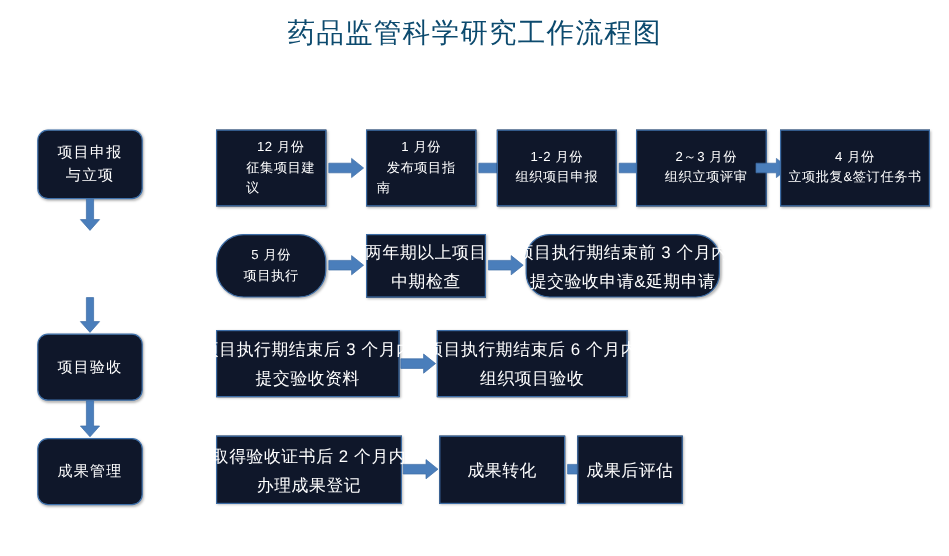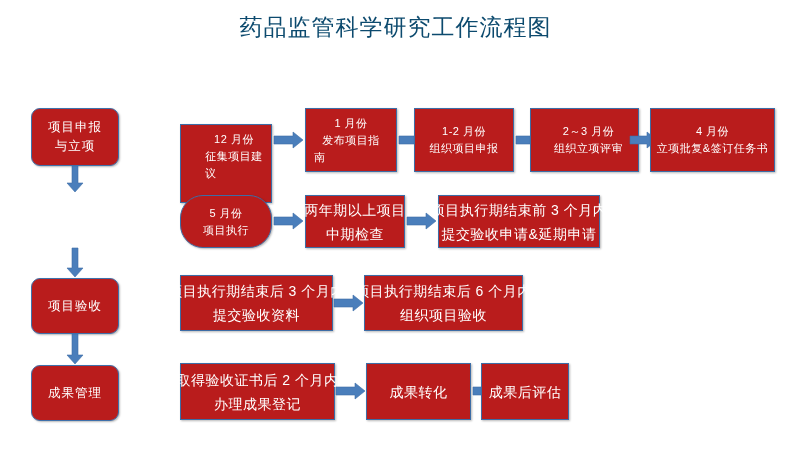--- a/index.html
+++ b/index.html
@@ -31,21 +31,21 @@
     line-height: 30px;
     letter-spacing: 1px;
     color: #0c4a6e;
     font-family: "Liberation Sans", "DejaVu Sans", sans-serif;
     white-space: nowrap;
   }
   
   .node {
     position: absolute;
     box-sizing: border-box;
-    background: #b91c1c;
+    background: #0f172a;
     border: 1px solid #3d6da6;
     color: #ffffff;
     display: flex;
     flex-direction: column;
     align-items: center;
     justify-content: center;
     text-align: center;
     font-size: 11px;
     line-height: 17px;
     letter-spacing: 0.5px;
@@ -112,21 +112,21 @@
     <svg width="18" height="30" viewBox="0 0 18 30">
       <polygon points="6,0 12,0 12,20 17,20 9,29 1,20 6,20" fill="#4a7ebb" stroke="#3d6da6" stroke-width="0.6"></polygon>
     </svg>
   </div>
   <div class="arrow-v" style="left:66px; top:334px; height:31px;">
     <svg width="18" height="31" viewBox="0 0 18 31">
       <polygon points="6,0 12,0 12,21 17,21 9,30 1,21 6,21" fill="#4a7ebb" stroke="#3d6da6" stroke-width="0.6"></polygon>
     </svg>
   </div>
 
-  <div class="node topalign" style="left:180px; top:124px; width:92px; height:79px;padding-left:20px;">
+  <div class="node topalign" style="left:180px; top:108px; width:92px; height:64px;padding-left:20px;">
     <span class="ln">12 月份</span>
     <span class="ln">征集项目建</span>
     <span class="ln" style="align-self:flex-start; padding-left:4px;">议</span>
   </div>
 
   <div class="arrow-h" style="left:274px; top:132px; width:30px;">
     <svg width="30" height="16" viewBox="0 0 30 16">
       <polygon points="0,4 19,4 19,0 29,8 19,16 19,12 0,12" fill="#4a7ebb" stroke="#3d6da6" stroke-width="0.6"></polygon>
     </svg>
   </div>
@@ -185,21 +185,21 @@
     <span class="ln">两年期以上项目</span>
     <span class="ln">中期检查</span>
   </div>
 
   <div class="arrow-h" style="left:407px; top:213px; width:30px;">
     <svg width="30" height="16" viewBox="0 0 30 16">
       <polygon points="0,4 19,4 19,0 29,8 19,16 19,12 0,12" fill="#4a7ebb" stroke="#3d6da6" stroke-width="0.6"></polygon>
     </svg>
   </div>
 
-  <div class="node wide" style="left:438px; top:195px; width:162px; height:53px;">
+  <div class="node wide" style="left:438px; top:195px; width:162px; height:53px;border-radius:20px;">
     <span class="ln">项目执行期结束前 3 个月内</span>
     <span class="ln">提交验收申请&amp;延期申请</span>
   </div>
 
   <div class="node wide" style="left:180px; top:275px; width:153px; height:56px;">
     <span class="ln">项目执行期结束后 3 个月内</span>
     <span class="ln">提交验收资料</span>
   </div>
 
   <div class="arrow-h" style="left:334px; top:295px; width:30px;">

